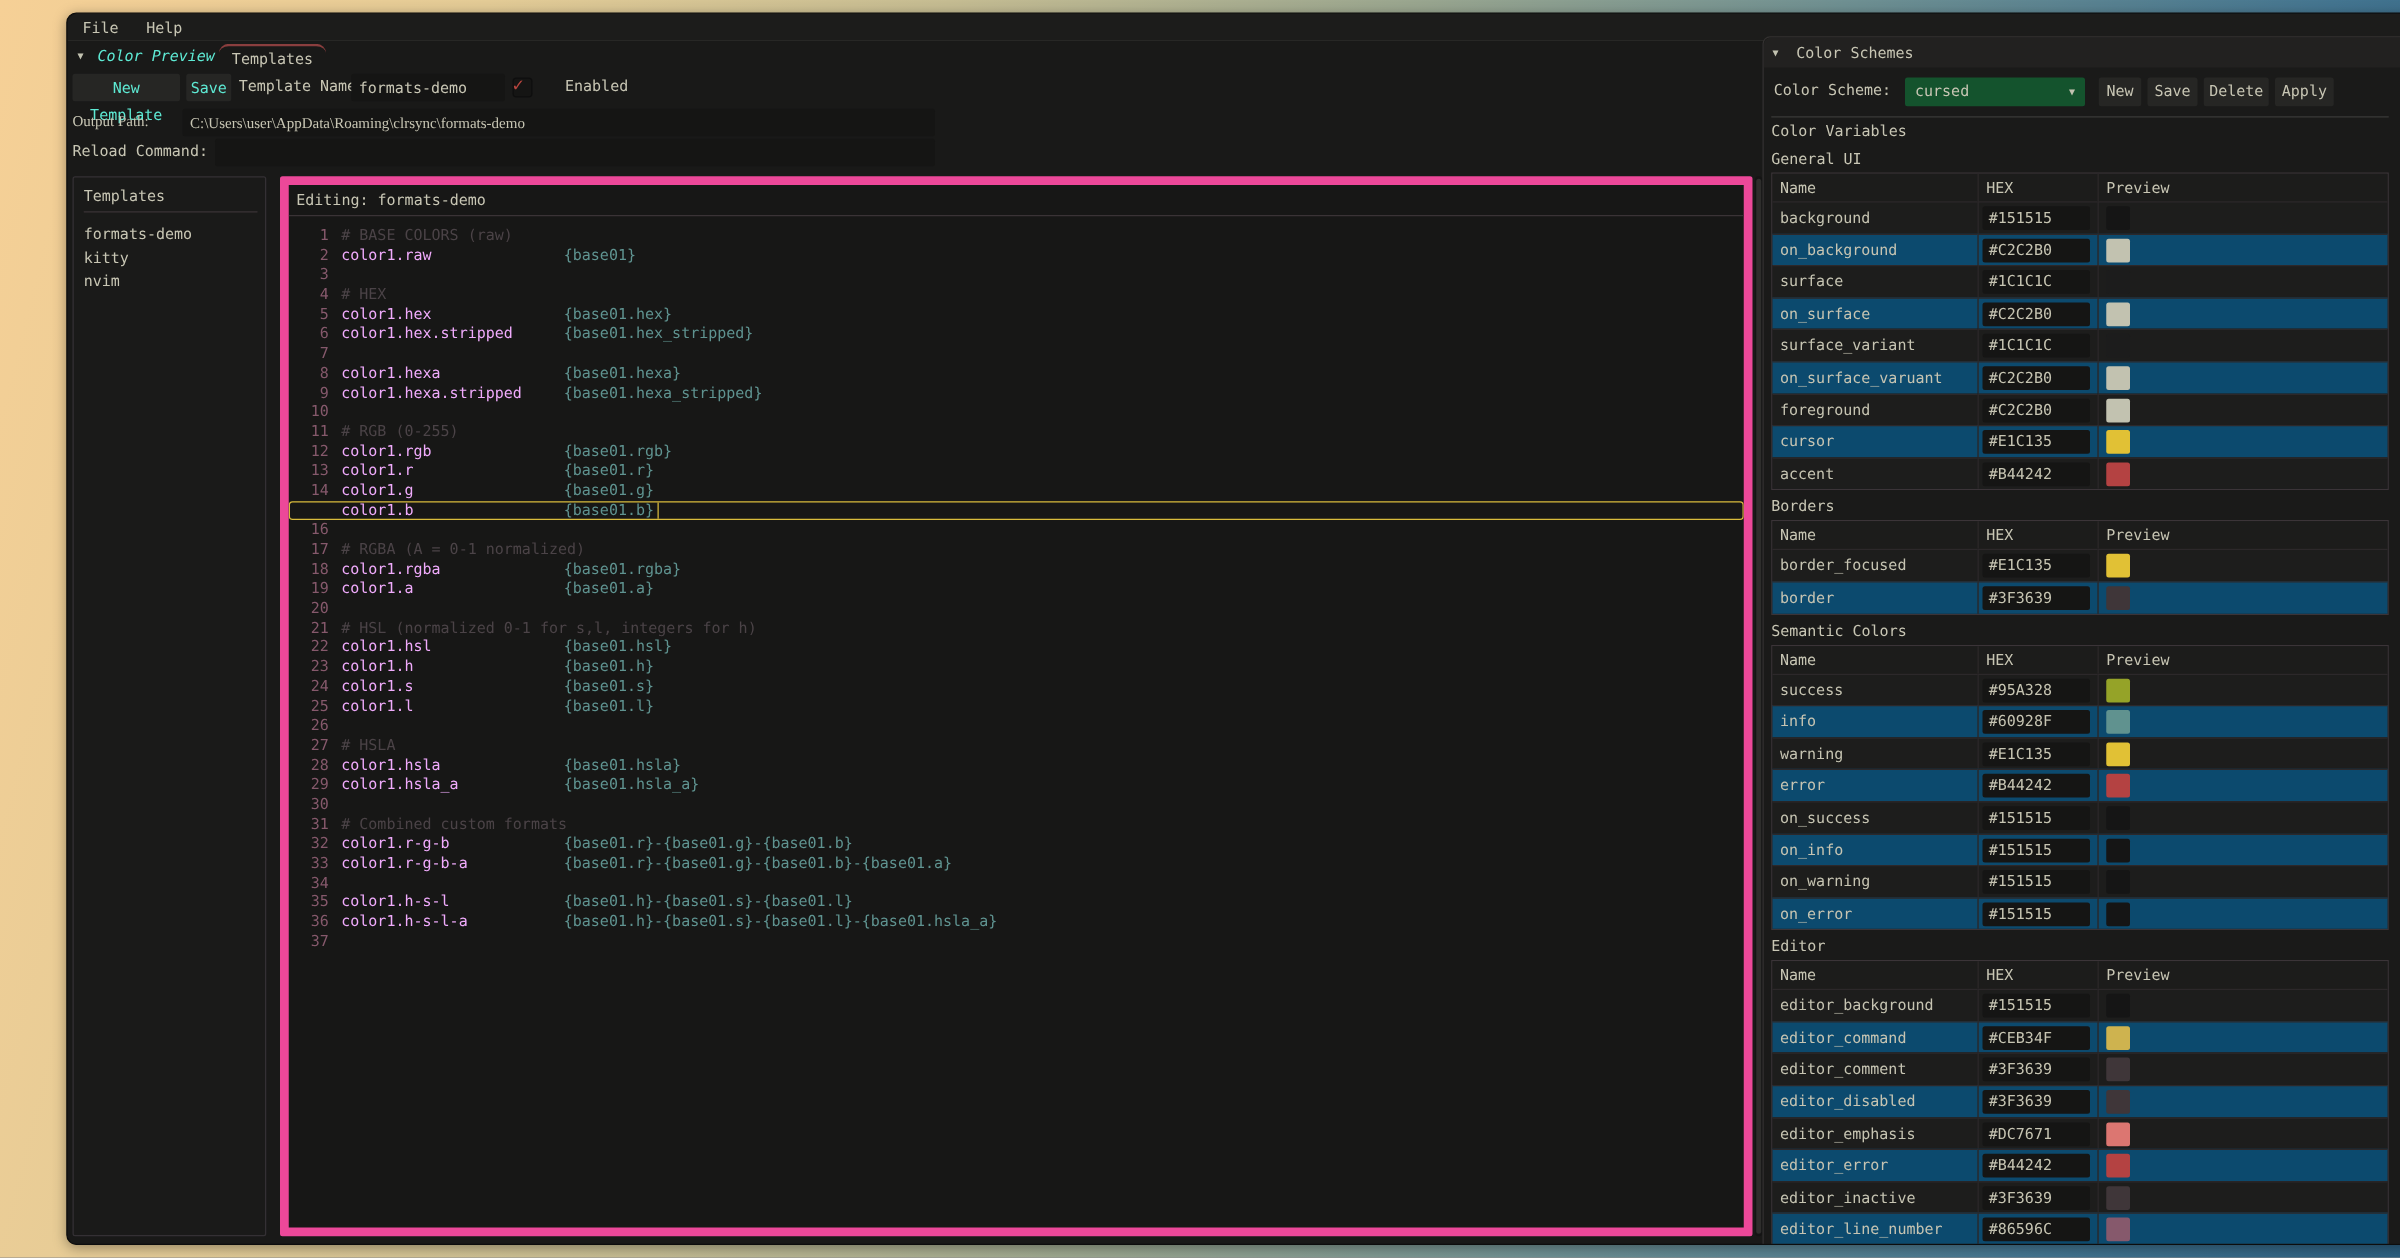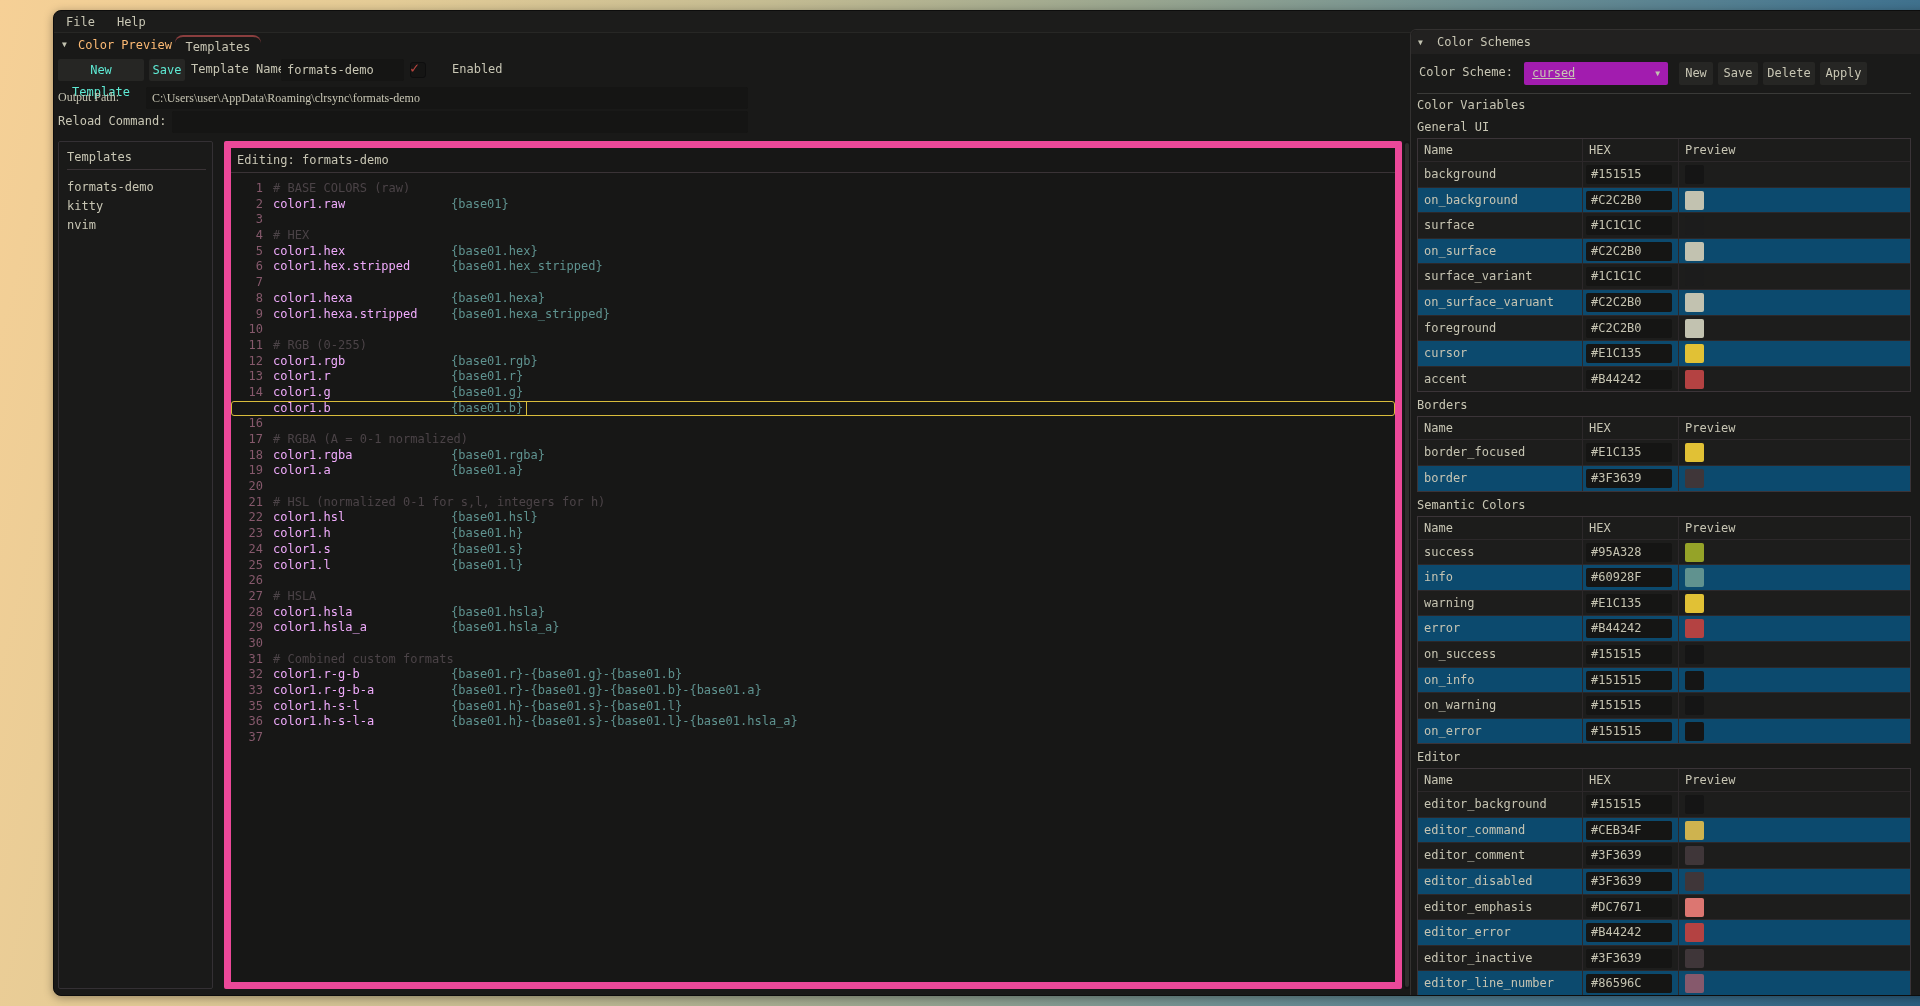--- a/index.html
+++ b/index.html
@@ -17,21 +17,21 @@
     box-shadow:0 2px 10px rgba(0,0,0,.35); overflow:hidden;
   }
   
   .menu-bar { position:absolute; left:0; top:0; width:100%; height:22px;
     background:#1C1C1B; border-bottom:1px solid #272725; border-radius:8px 8px 0 0;
     display:flex; align-items:center; padding-left:12px; gap:22px; }
   .menu-item { color:#C8C6B4; cursor:default; }
   
   .title-row { position:absolute; left:0; top:22px; width:1356px; height:25px; }
   .collapse-arrow { position:absolute; left:8px; top:8px; font-size:8px; color:#C2C2B0; line-height:8px; }
-  .win-title { position:absolute; left:24px; top:5px; color:#fdba74; }
+  .win-title { position:absolute; left:24px; top:5px; color:#5eead4;font-style:italic; }
   .tab-templates { position:absolute; left:121px; top:2px; width:86px; height:22px;
     border-top:2px solid #8A3E3E; border-radius:8px 8px 0 0; text-align:center; padding-top:3px; color:#C8C6B4; }
   
   .toolbar { position:absolute; left:0; top:48px; width:1356px; height:24px; }
   .btn { background:#262624; border-radius:2px; color:#5eead4; text-align:center; position:absolute; top:0; height:22px; line-height:22px; }
   .lab { position:absolute; top:3px; color:#C8C6B4; white-space:pre; }
   .inp { position:absolute; top:0; height:22px; background:#151514; border-radius:2px; color:#C8C6B4; line-height:22px; padding-left:6px; white-space:pre; overflow:hidden; }
   .checkbox { position:absolute; left:356px; top:3px; width:16px; height:16px; background:#151514; border:1px solid #0e0e0e; border-radius:3px; }
   .checkmark { position:absolute; left:-1px; top:-4px; color:#B8453F; font-size:15px; font-weight:bold; }
   .row2 { position:absolute; left:0; top:76px; width:1356px; height:24px;font-family:Liberation Serif, serif; }
@@ -60,21 +60,21 @@
   .main-scrollbar { position:absolute; left:1350px; top:130px; width:6px; height:848px; background:#141414; border-radius:3px; }
   .main-scrollbar .grab { position:absolute; left:1px; right:1px; top:2px; bottom:2px; background:#2E2E2C; border-radius:3px; }
   
   .schemes-panel { position:absolute; left:1356px; top:18px; width:522px; height:968px;
     background:#1A1A19; border:1px solid #333130; border-radius:6px 6px 0 0; overflow:hidden; }
   .cs-header { position:absolute; left:0; top:0; width:100%; height:24px; background:#222120; border-radius:6px 6px 0 0; }
   .cs-header .collapse-arrow { top:9px; left:7px; }
   .cs-title { position:absolute; left:26px; top:5px; color:#C8C6B4; }
   .cs-content { position:absolute; left:6px; right:20px; top:24px; }
   .scheme-row { position:relative; margin-top:8px; height:24px; }
-  .combo { position:absolute; left:107px; top:0; width:144px; height:23px; background:#a21caf; border-radius:2px; line-height:23px; padding-left:8px; color:#C8C6B4;text-decoration:underline; }
+  .combo { position:absolute; left:107px; top:0; width:144px; height:23px; background:#14532d; border-radius:2px; line-height:23px; padding-left:8px; color:#C8C6B4; }
   .combo-arrow { position:absolute; right:8px; top:8px; font-size:8px; color:#C2C2B0; line-height:8px; }
   .cs-btn { position:absolute; top:0; height:23px; line-height:23px; background:#262624; border-radius:2px; text-align:center; color:#C8C6B4; }
   .panel-sep { margin-top:7px; height:1px; background:#3A3A38; }
   .cv-title { margin-top:4px; height:16px; color:#C8C6B4; }
   .sec-title { margin:6px 0 2px 0; height:16px; color:#C8C6B4; }
   .ctable { display:grid; grid-template-columns:164px 96px 1fr; grid-template-rows:22px; grid-auto-rows:25.6px;
     border:1px solid #3B3438; width:494px; }
   .cell { border-top:1px solid #2C282A; overflow:hidden; }
   .cell.c2,.cell.c3 { border-left:1px solid #2C282A; }
   .ctable .th { border-top:none; background:#1C1C1B; color:#C8C6B4; line-height:22px; padding-left:6px; }
@@ -162,20 +162,21 @@
           <div class="eline"><span class="lnum">24</span><span class="lcode">color1.s</span><span class="lph">{base01.s}</span></div>
           <div class="eline"><span class="lnum">25</span><span class="lcode">color1.l</span><span class="lph">{base01.l}</span></div>
           <div class="eline"><span class="lnum">26</span></div>
           <div class="eline"><span class="lnum">27</span><span class="lcomment"># HSLA</span></div>
           <div class="eline"><span class="lnum">28</span><span class="lcode">color1.hsla</span><span class="lph">{base01.hsla}</span></div>
           <div class="eline"><span class="lnum">29</span><span class="lcode">color1.hsla_a</span><span class="lph">{base01.hsla_a}</span></div>
           <div class="eline"><span class="lnum">30</span></div>
           <div class="eline"><span class="lnum">31</span><span class="lcomment"># Combined custom formats</span></div>
           <div class="eline"><span class="lnum">32</span><span class="lcode">color1.r-g-b</span><span class="lph">{base01.r}-{base01.g}-{base01.b}</span></div>
           <div class="eline"><span class="lnum">33</span><span class="lcode">color1.r-g-b-a</span><span class="lph">{base01.r}-{base01.g}-{base01.b}-{base01.a}</span></div>
+          <div class="eline"><span class="lnum">34</span></div>
           <div class="eline"><span class="lnum">35</span><span class="lcode">color1.h-s-l</span><span class="lph">{base01.h}-{base01.s}-{base01.l}</span></div>
           <div class="eline"><span class="lnum">36</span><span class="lcode">color1.h-s-l-a</span><span class="lph">{base01.h}-{base01.s}-{base01.l}-{base01.hsla_a}</span></div>
           <div class="eline"><span class="lnum">37</span></div>
         </div>
     </div>
 
     <div class="main-scrollbar">
         <div class="grab"></div>
       </div>
 

